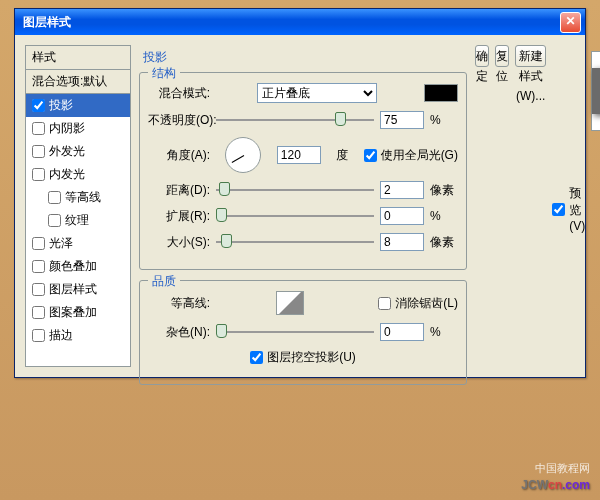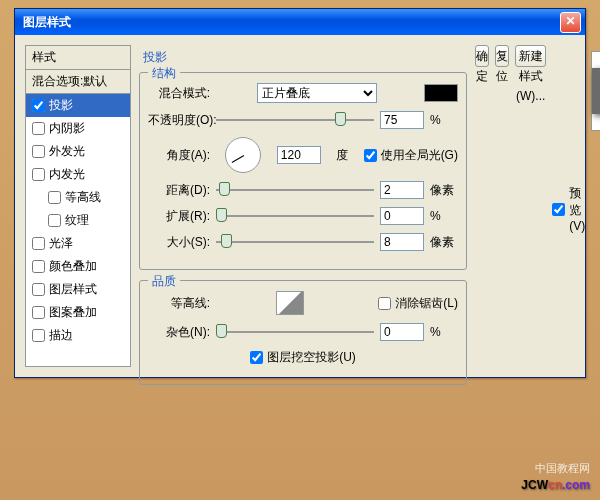--- a/index.html
+++ b/index.html
@@ -205,14 +205,14 @@
       </div>
       <div class="preview-box">
         <div class="preview-inner"></div>
       </div>
     </div>
   </div>
 </div>
 
 <div class="watermark2">中国教程网</div>
 <div class="watermark">
-  <span style="color:#000000">JCW</span><span class="red">cn</span><span style="color:#6d28d9">.com</span>
+  <span style="color:#737373">JCW</span><span class="red">cn</span><span style="color:#6d28d9">.com</span>
 </div>
 
 </body></html>

